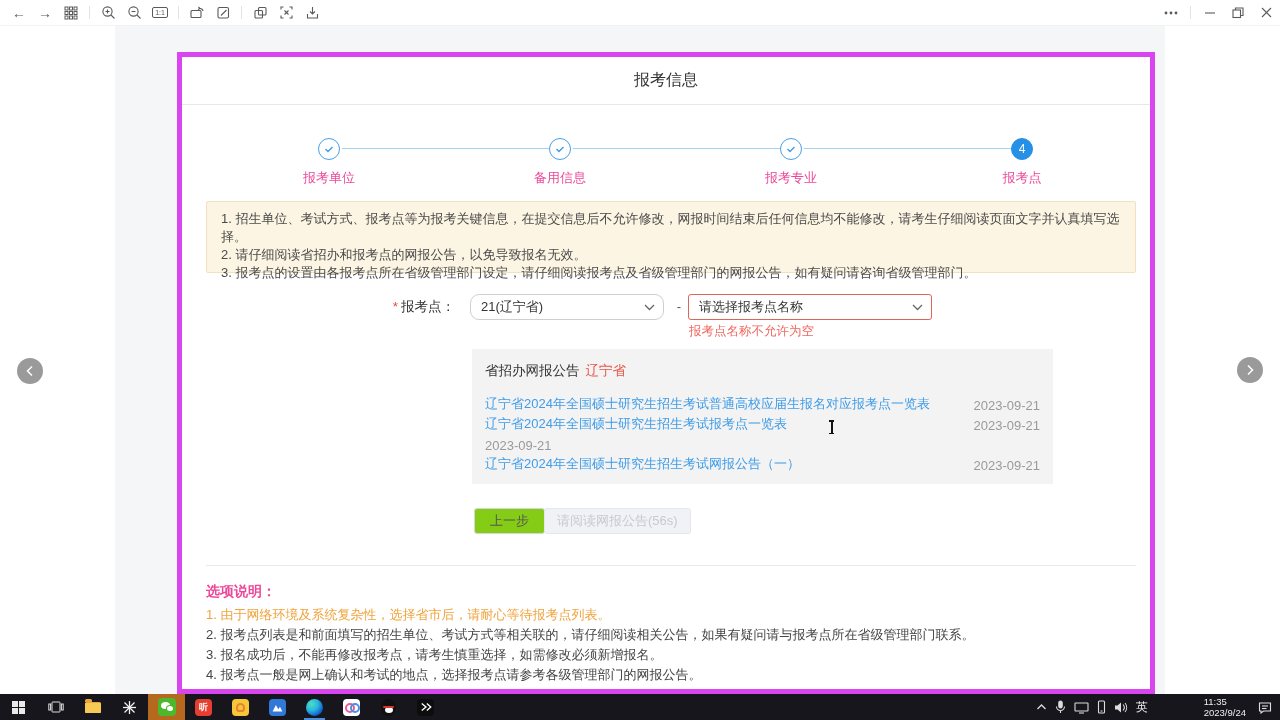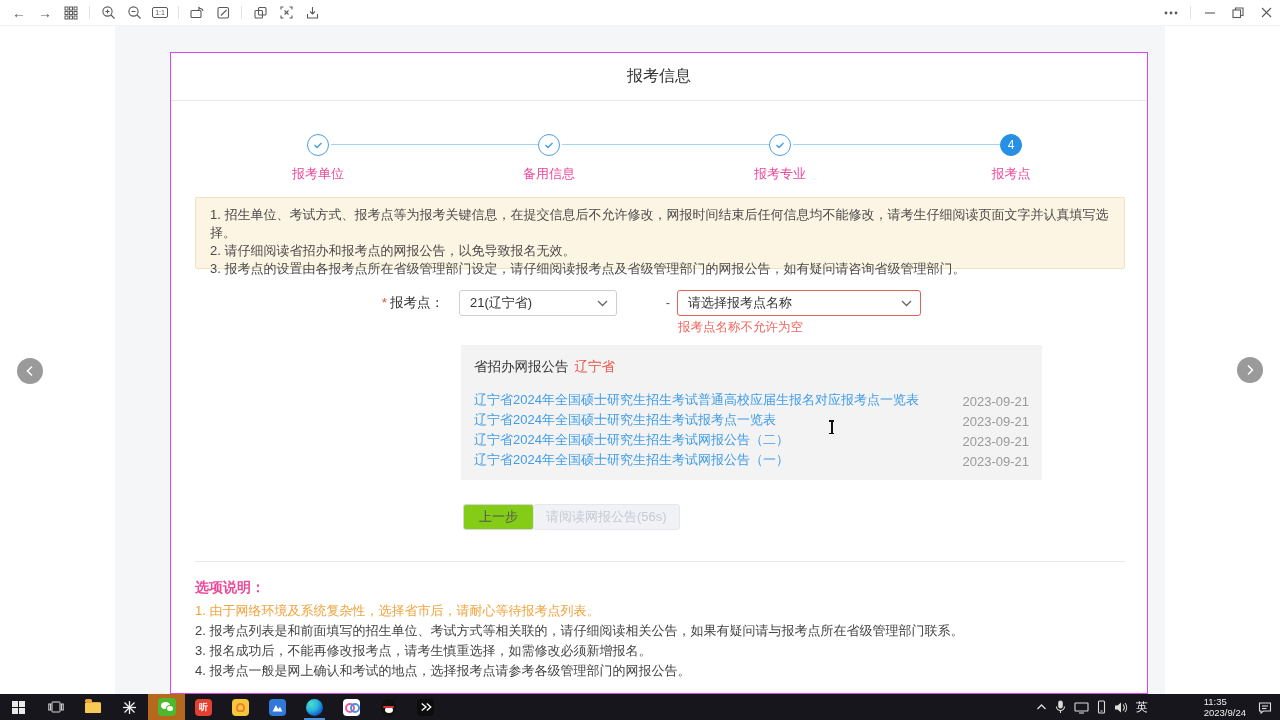--- a/index.html
+++ b/index.html
@@ -15,21 +15,21 @@
   .tb-btn svg { display:block; }
   .tb-sep { width:1px; height:13px; background:#e3e3e3; margin:0 5px; }
   .tb-glyph { font-size:14px; color:#5a5a5a; line-height:1; }
   .one2one { border:1px solid #5a5a5a; border-radius:2px; font-size:7px; color:#5a5a5a; padding:1px 2px; line-height:1; }
   .tb-right { margin-left:auto; display:flex; align-items:center; }
   .winctl { width:28px; height:24px; display:flex; align-items:center; justify-content:center; cursor:pointer; }
 
   
   .viewer { position:absolute; top:26px; left:0; width:1280px; height:668px; background:#fff; }
   .webpage { position:absolute; left:115px; top:0; width:1050px; height:668px; background:#f5f6f8; }
-  .card { position:absolute; left:55px; top:26px; width:978px; height:642px; background:#fff; border:1px solid #d946ef; }
+  .card { position:absolute; left:62px; top:26px; width:978px; height:642px; background:#fff; border:5px solid #d946ef; }
 
   .card-header { height:48px; border-bottom:1px solid #e8e8e8; display:flex; align-items:center; justify-content:center; }
   .card-title { font-size:16px; color:#333; }
 
   
   .stepper { position:absolute; top:48px; left:0; width:100%; height:96px; }
   .step-seg { position:absolute; top:43px; height:1px; background:#a3d2f2; }
   .step { position:absolute; width:120px; text-align:center; }
   .step-circle { width:22px; height:22px; border-radius:50%; margin:0 auto; background:#fff;
                  border:1px solid #4aa0e6; display:flex; align-items:center; justify-content:center; }
@@ -42,21 +42,21 @@
             color:#4a4a4a; line-height:18px; }
 
   
   .form-label { position:absolute; top:237px; left:180px; width:93px; height:26px; line-height:26px;
                 text-align:right; font-size:13.5px; color:#333; }
   .req { color:#e24d3d; margin-right:3px; }
   .select { position:absolute; top:237px; height:26px; background:#fff; border:1px solid #cfcfcf;
             border-radius:3px; display:flex; align-items:center; justify-content:space-between;
             padding:0 8px 0 10px; font-size:13px; color:#333; cursor:pointer; }
   .select.err { border-color:#e0635a; }
-  .sel-province { left:288px; width:158px; }
+  .sel-province { left:288px; width:194px;border-radius:9px; }
   .sel-site { left:506px; width:244px;gap:44px; }
   .dash { position:absolute; top:237px; left:489px; width:16px; height:26px; line-height:26px;
           text-align:center; color:#555; font-size:13px; }
   .field-error { position:absolute; top:266px; left:507px; font-size:12.5px; color:#f0685f; }
 
   
   .ann-box { position:absolute; top:292px; left:290px; width:581px; height:135px; background:#f3f3f3;
              padding:12px 13px; }
   .ann-head { font-size:13.5px; color:#333; }
   .ann-prov { color:#e8564a; margin-left:6px; }
@@ -335,21 +335,20 @@
           <div class="ann-list">
             <div class="ann-row">
               <a class="ann-link">辽宁省2024年全国硕士研究生招生考试普通高校应届生报名对应报考点一览表</a>
               <span class="ann-date">2023-09-21</span>
             </div>
             <div class="ann-row">
               <a class="ann-link">辽宁省2024年全国硕士研究生招生考试报考点一览表</a>
               <span class="ann-date">2023-09-21</span>
             </div>
             <div class="ann-row">
-              <a class="ann-link">辽宁省2024年全国硕士研究生招生考试网报公告（二）</a>
               <span class="ann-date">2023-09-21</span>
             </div>
             <div class="ann-row">
               <a class="ann-link">辽宁省2024年全国硕士研究生招生考试网报公告（一）</a>
               <span class="ann-date">2023-09-21</span>
             </div>
           </div>
         </div>
 
         <button class="btn-prev">上一步</button>

